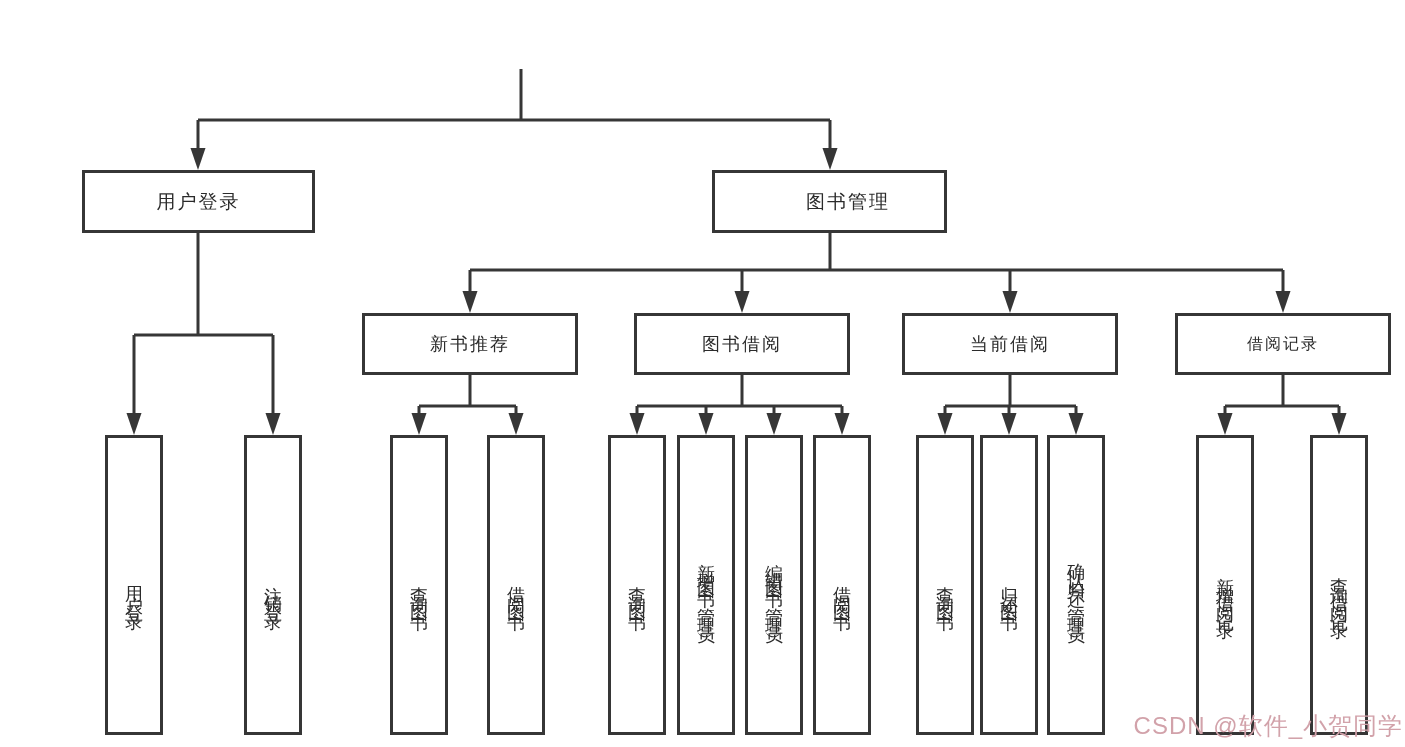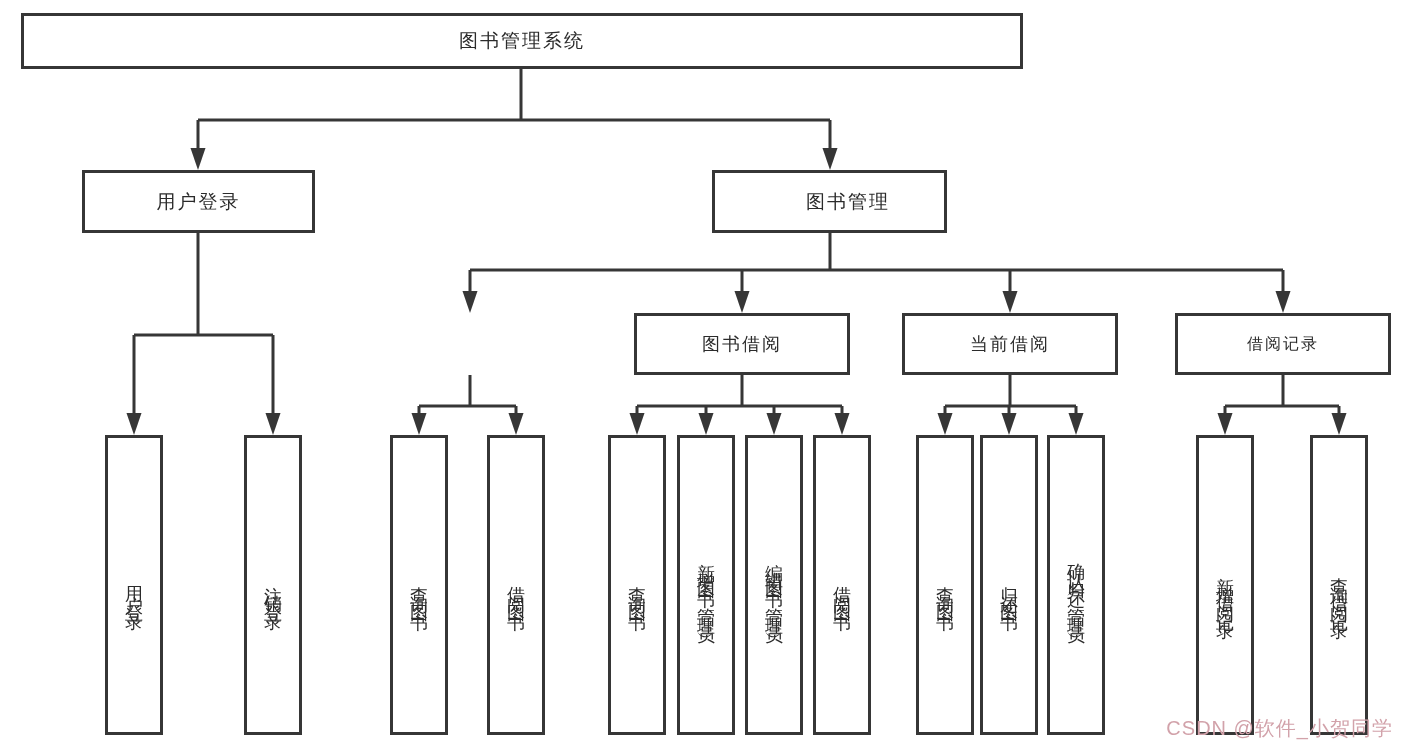--- a/index.html
+++ b/index.html
@@ -47,22 +47,22 @@
   #n-bb-edit         {left:745px;}
   #n-bb-borrow       {left:813px;}
   #n-cb-query        {left:916px;}
   #n-cb-return       {left:980px;}
   #n-cb-confirm      {left:1047px;}
   #n-br-add          {left:1196px;}
   #n-br-query        {left:1310px;}
   
   #watermark{
     position:absolute;
-    right:12px;bottom:5px;
-    font-size:20px;
+    right:2px;bottom:5px;
+    font-size:24px;
     color:#d2a2aa;
     letter-spacing:1px;
     white-space:nowrap;
   }
 </style>
 </head>
 <body>
 
 <div id="canvas">
 
@@ -102,25 +102,25 @@
       <polygon points="766.5,413 781.5,413 774,435"></polygon>
       <polygon points="834.5,413 849.5,413 842,435"></polygon>
       <polygon points="937.5,413 952.5,413 945,435"></polygon>
       <polygon points="1001.5,413 1016.5,413 1009,435"></polygon>
       <polygon points="1068.5,413 1083.5,413 1076,435"></polygon>
       <polygon points="1217.5,413 1232.5,413 1225,435"></polygon>
       <polygon points="1331.5,413 1346.5,413 1339,435"></polygon>
     </g>
   </svg>
 
-  <div class="node h-node" id="n-root">图书管理系统</div>
 
   <div class="node h-node" id="n-user-login">用户登录</div>
   <div class="node h-node" id="n-book-management">图书管理</div>
 
+  <div class="node h-node" id="n-new-book">新书推荐</div>
   <div class="node h-node" id="n-current-borrow">当前借阅</div>
   <div class="node h-node" id="n-book-borrow">图书借阅</div>
   <div class="node h-node" id="n-borrow-records">借阅记录</div>
 
   <div class="node v-node leaf" id="n-leaf-user-login">用户登录</div>
   <div class="node v-node leaf" id="n-leaf-logout">注销登录</div>
 
   <div class="node v-node leaf" id="n-rec-query">查询图书</div>
   <div class="node v-node leaf" id="n-rec-borrow">借阅图书</div>
 

